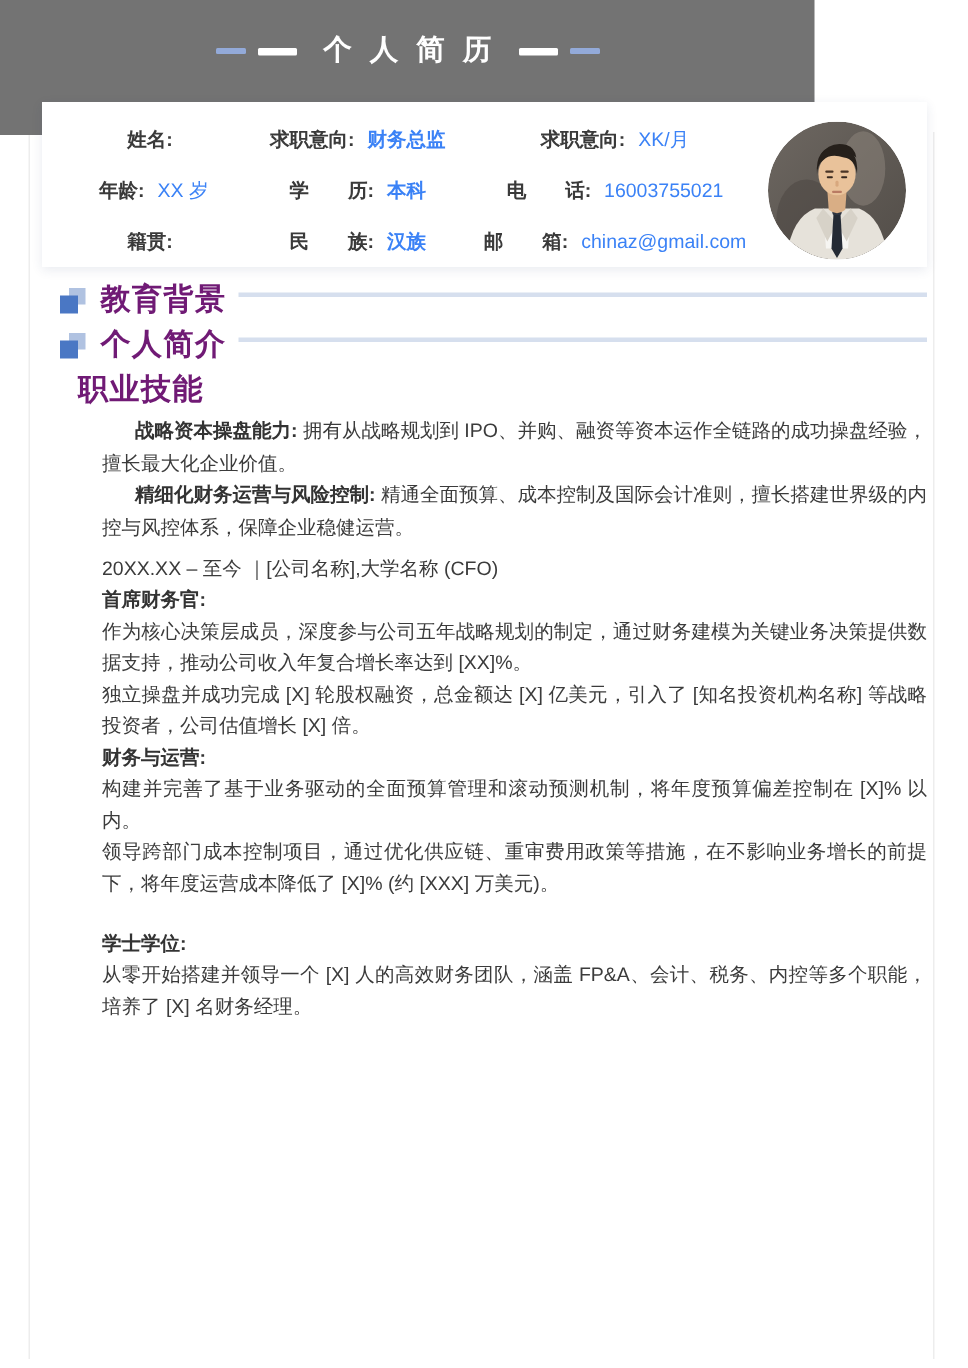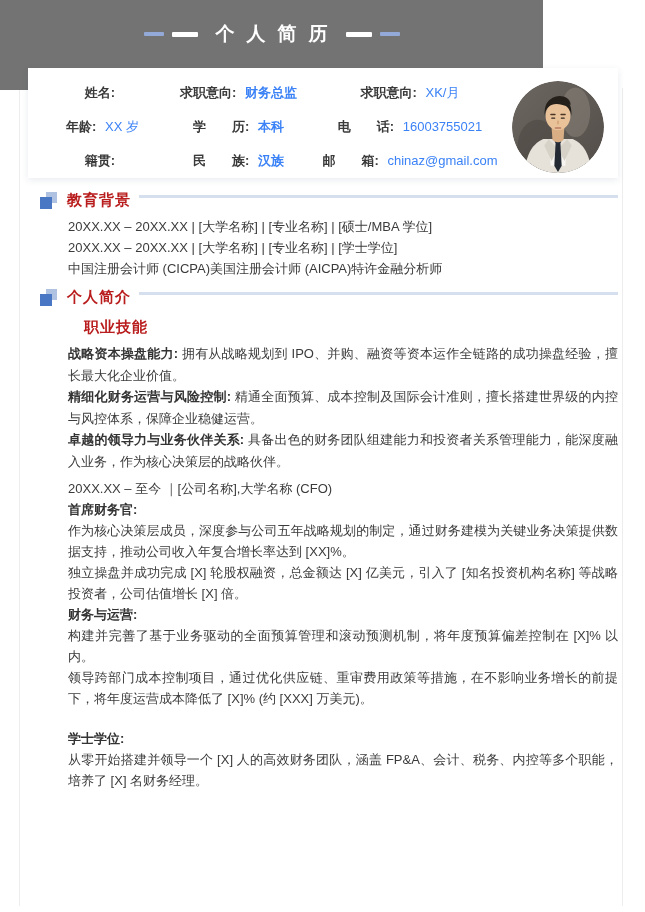--- a/index.html
+++ b/index.html
@@ -46,35 +46,35 @@
   .photo{
     position:absolute;right:14px;top:13px;width:92px;height:92px;border-radius:50%;
     overflow:hidden;
   }
 
   
   .content{position:absolute;left:40px;top:188px;width:578px;}
   .section{margin-bottom:6px;}
   .sec-head{display:flex;align-items:flex-start;margin-bottom:4px;}
   .sec-head h2{
-    margin:0;font-size:15px;line-height:24px;font-weight:bold;color:#b91c1c;
+    margin:0;font-size:20px;line-height:24px;font-weight:bold;color:#701a75;
     letter-spacing:1px;
   }
   .bullet{position:relative;width:17px;height:17px;margin:4px 10px 0 0;flex:none;}
   .bullet::before{content:"";position:absolute;right:0;top:0;width:11px;height:11px;background:#b0c2e1;}
   .bullet::after{content:"";position:absolute;left:0;bottom:0;width:12px;height:12px;background:#4a77c4;}
   .sec-line{flex:1;height:3px;background:#d6dfee;margin:7px 0 0 8px;}
-  .sec-head.plain{margin-left:44px;text-align:center;}
+  .sec-head.plain{margin-left:12px;text-align:center;}
   .sec-body{margin-left:28px;font-size:13px;line-height:22px;text-align:justify;color:#3b3b3b;}
   .sec-body p{margin:0;}
   .edu-line{line-height:21px;}
   .profile-text{line-height:22.5px;}
   .skill p{line-height:21.5px;}
   .work p{line-height:21px;}
-  .lead{font-weight:bold;color:#333;}
+  .lead{font-weight:bold;color:#333;margin-left:22px;}
   .gap-before{margin-top:19px !important;}
 </style>
 </head>
 <body>
 
 <div class="page">
   <div class="edge left"></div>
   <div class="edge right"></div>
 
   <div class="band">
@@ -167,43 +167,37 @@
   </div>
 
   <div class="content">
 
     <div class="section">
       <div class="sec-head">
         <span class="bullet"></span>
         <h2>教育背景</h2>
         <span class="sec-line"></span>
       </div>
-      <div class="sec-body">
-        <p class="edu-line">20XX.XX – 20XX.XX | [大学名称] | [专业名称] | [硕士/MBA 学位]</p>
-        <p class="edu-line">20XX.XX – 20XX.XX | [大学名称] | [专业名称] | [学士学位]</p>
-        <p class="edu-line">中国注册会计师 (CICPA)美国注册会计师 (AICPA)特许金融分析师</p>
-      </div>
     </div>
 
     <div class="section">
       <div class="sec-head">
         <span class="bullet"></span>
         <h2>个人简介</h2>
         <span class="sec-line"></span>
       </div>
     </div>
 
     <div class="section">
       <div class="sec-head plain">
         <h2>职业技能</h2>
       </div>
       <div class="sec-body skill">
         <p><span class="lead">战略资本操盘能力:</span><span> 拥有从战略规划到 IPO、并购、融资等资本运作全链路的成功操盘经验，擅长最大化企业价值。</span></p>
         <p><span class="lead">精细化财务运营与风险控制:</span><span> 精通全面预算、成本控制及国际会计准则，擅长搭建世界级的内控与风控体系，保障企业稳健运营。</span></p>
-        <p><span class="lead">卓越的领导力与业务伙伴关系:</span><span> 具备出色的财务团队组建能力和投资者关系管理能力，能深度融入业务，作为核心决策层的战略伙伴。</span></p>
       </div>
     </div>
 
     <div class="section">
       <div class="sec-body work">
         <p>20XX.XX – 至今 ｜[公司名称],大学名称 (CFO)</p>
 
         <p class="lead">首席财务官:</p>
         <p>作为核心决策层成员，深度参与公司五年战略规划的制定，通过财务建模为关键业务决策提供数据支持，推动公司收入年复合增长率达到 [XX]%。</p>
         <p>独立操盘并成功完成 [X] 轮股权融资，总金额达 [X] 亿美元，引入了 [知名投资机构名称] 等战略投资者，公司估值增长 [X] 倍。</p>

